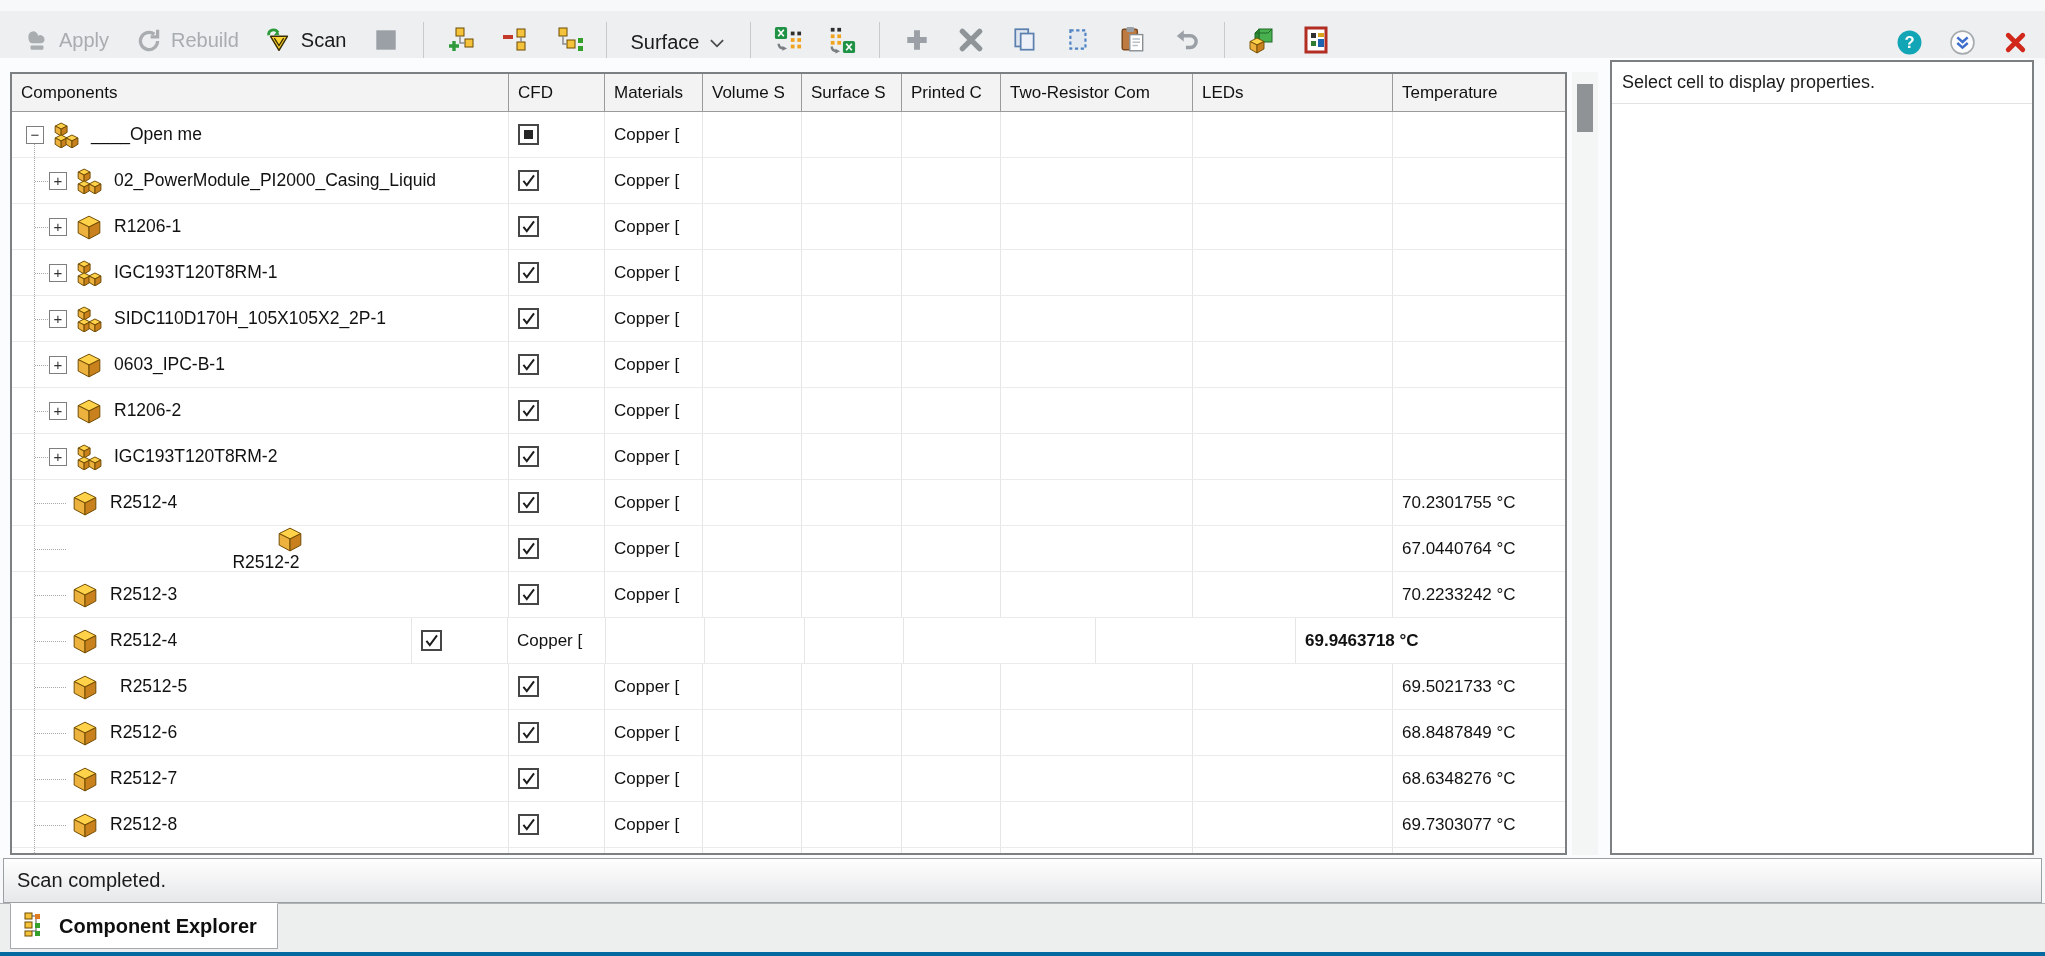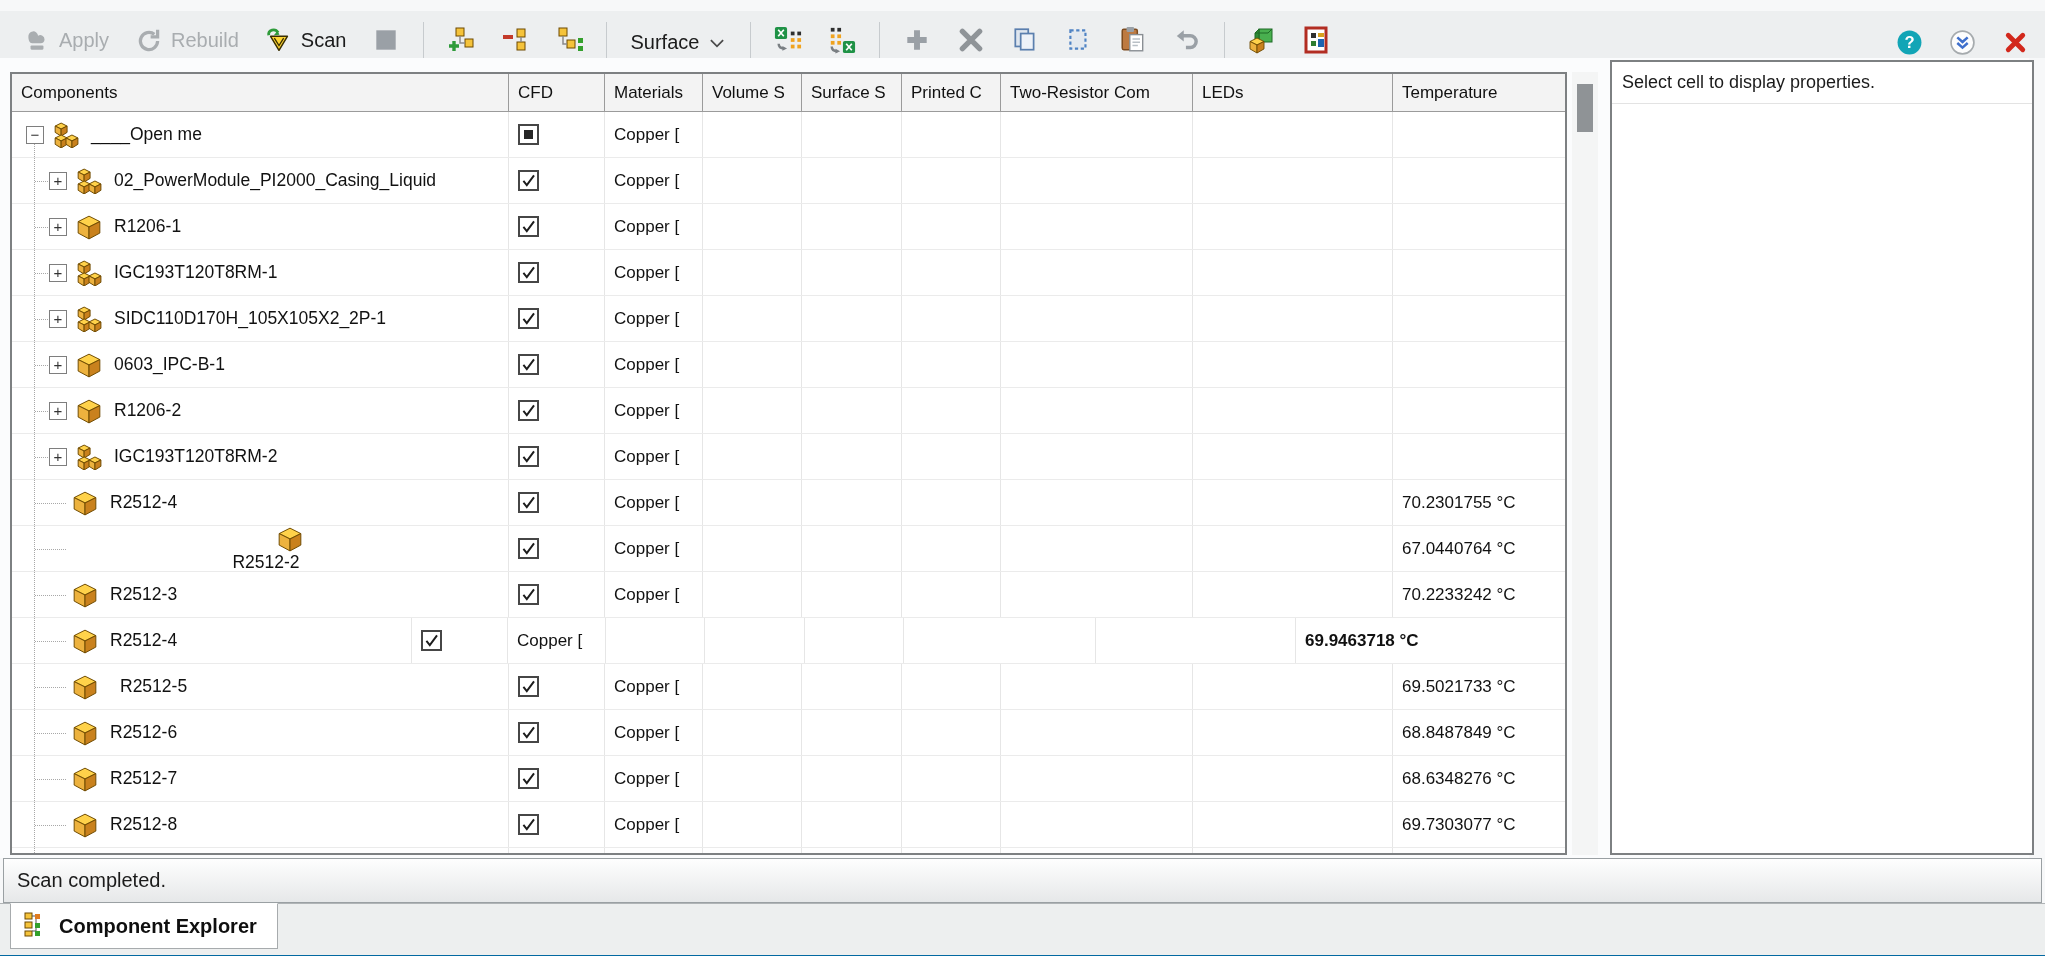--- a/index.html
+++ b/index.html
@@ -72,21 +72,21 @@
   .props-msg { height:42px; line-height:40px; padding-left:10px; font-size:18px; color:#1b1b1b;
     border-bottom:1px solid #e3e3e3; white-space:nowrap; overflow:hidden; }
 
   
   .statusbar { position:absolute; top:858px; left:3px; width:2039px; height:45px;
     border:1px solid #9aa0a3; background:linear-gradient(#fefefe,#e6e8e9);
     display:flex; align-items:center; padding-left:13px; font-size:20px; color:#1b1b1b; }
 
   
   .tabbar { position:absolute; top:903px; left:0; right:0; height:53px; background:#edefef;
-    border-top:1px solid #b0b4b6; border-bottom:1px solid #0369a1; }
+    border-top:1px solid #b0b4b6; border-bottom:4px solid #0369a1; }
   .tab { position:absolute; left:10px; top:-1px; height:46px; background:#fff;
     border:1px solid #a7abad; border-top:1px solid #fdfdfd;
     display:flex; align-items:center; gap:10px; padding:0 20px 0 12px;
     font-size:20px; font-weight:bold; color:#0f0f0f; }
   .tab svg { width:26px; height:26px; }
 </style>
 </head>
 <body>
 
 <div class="app">

